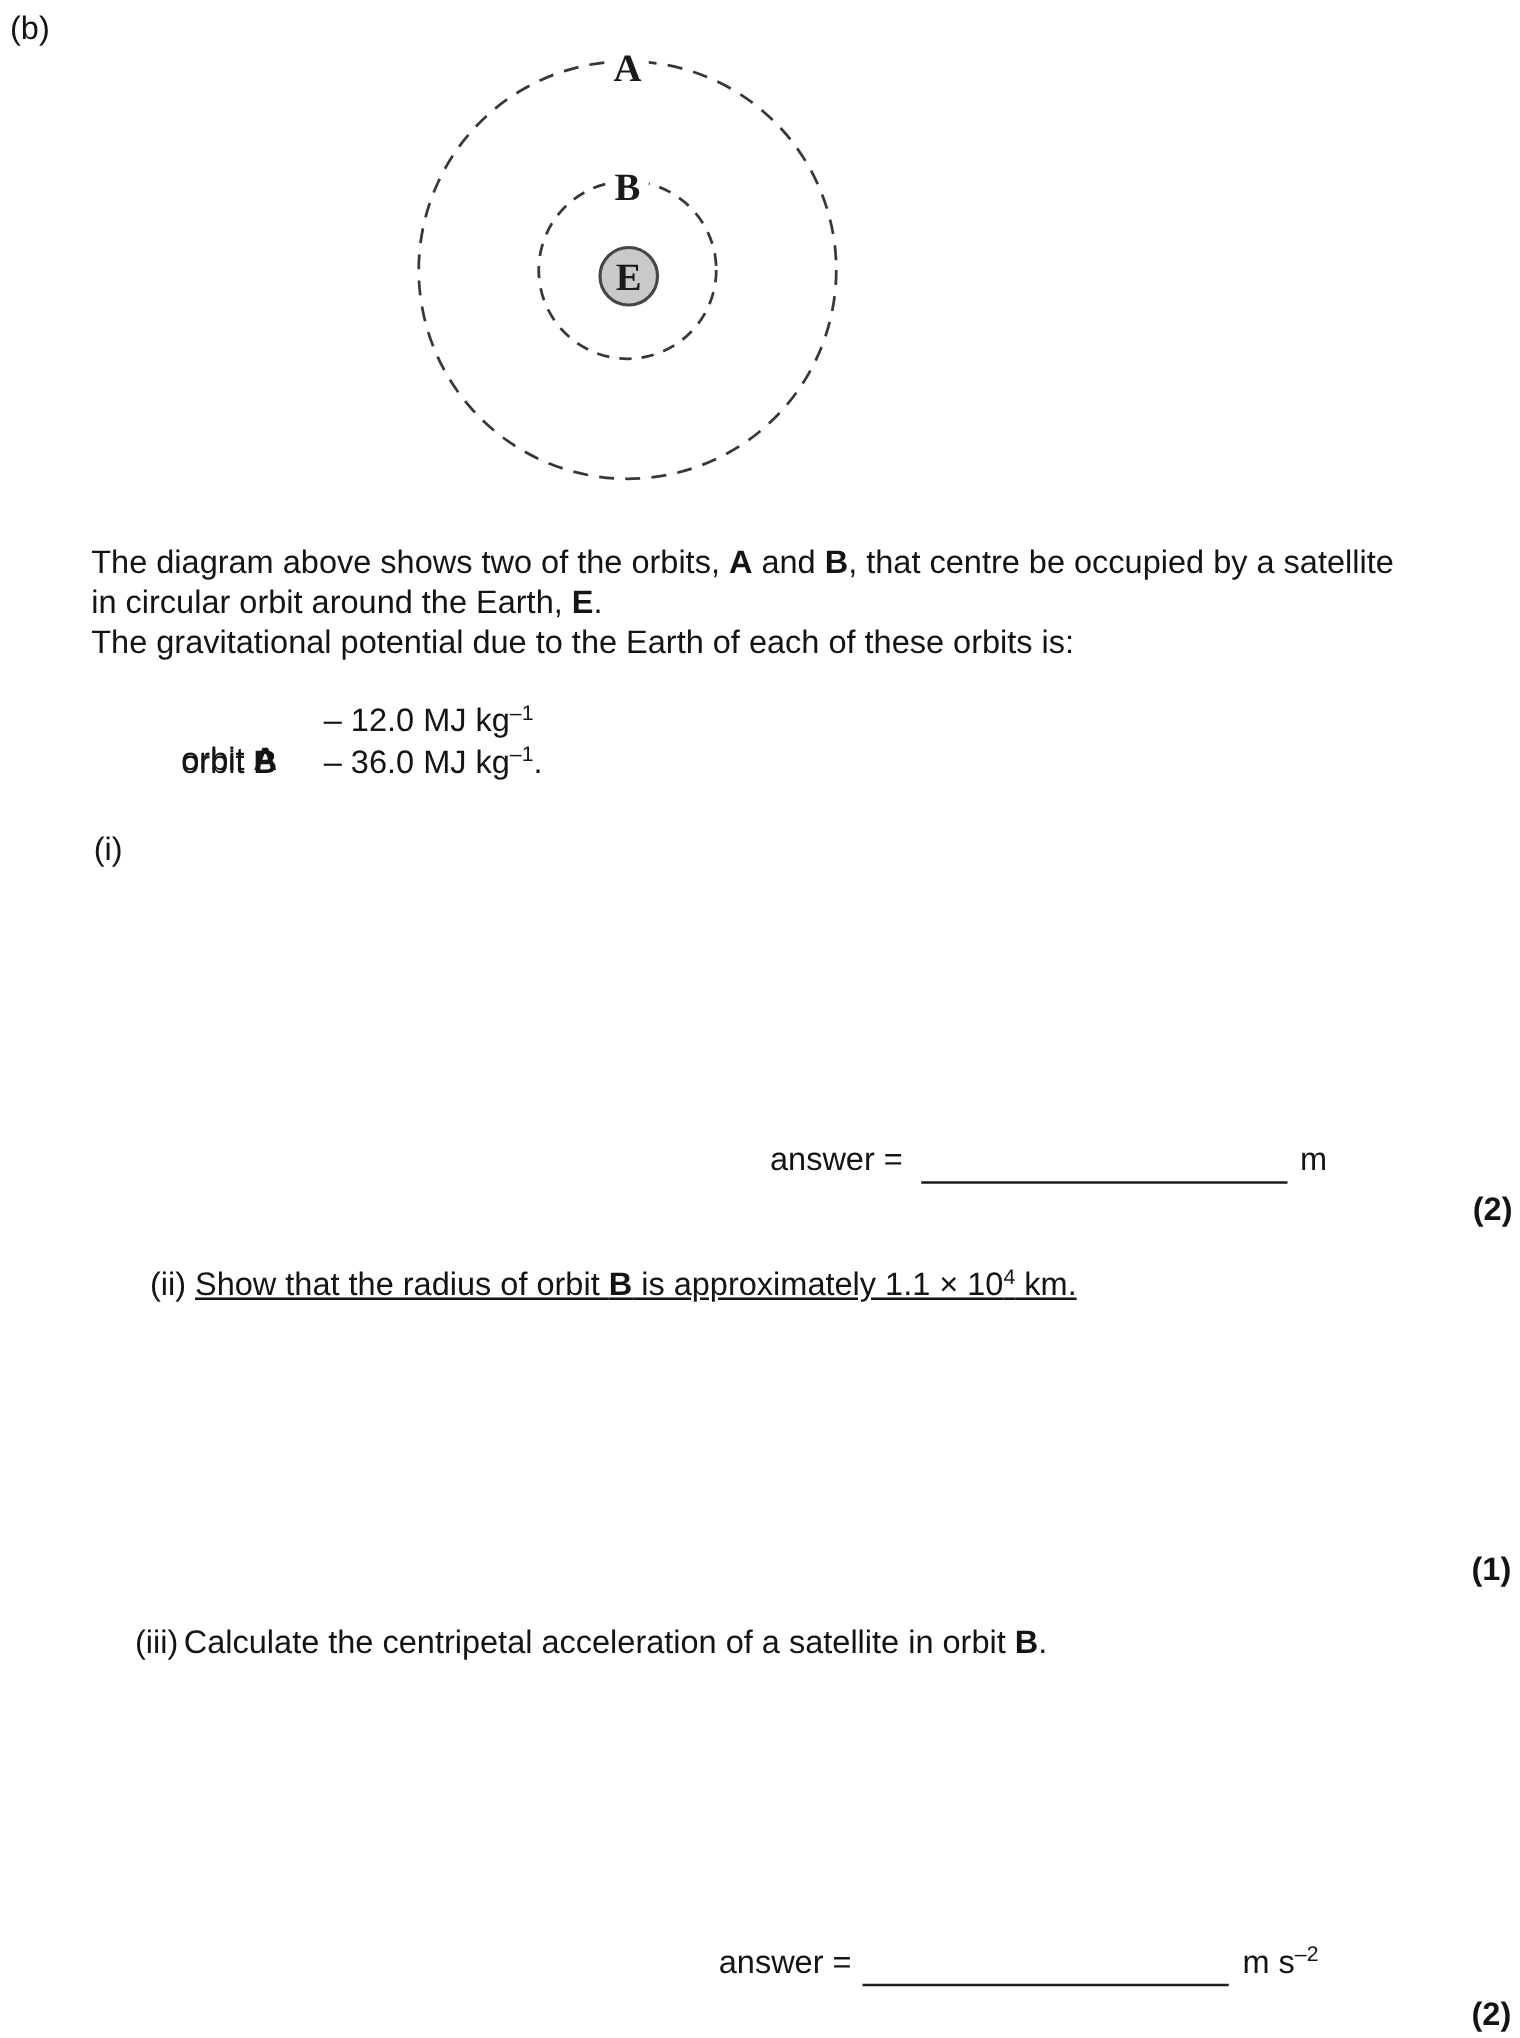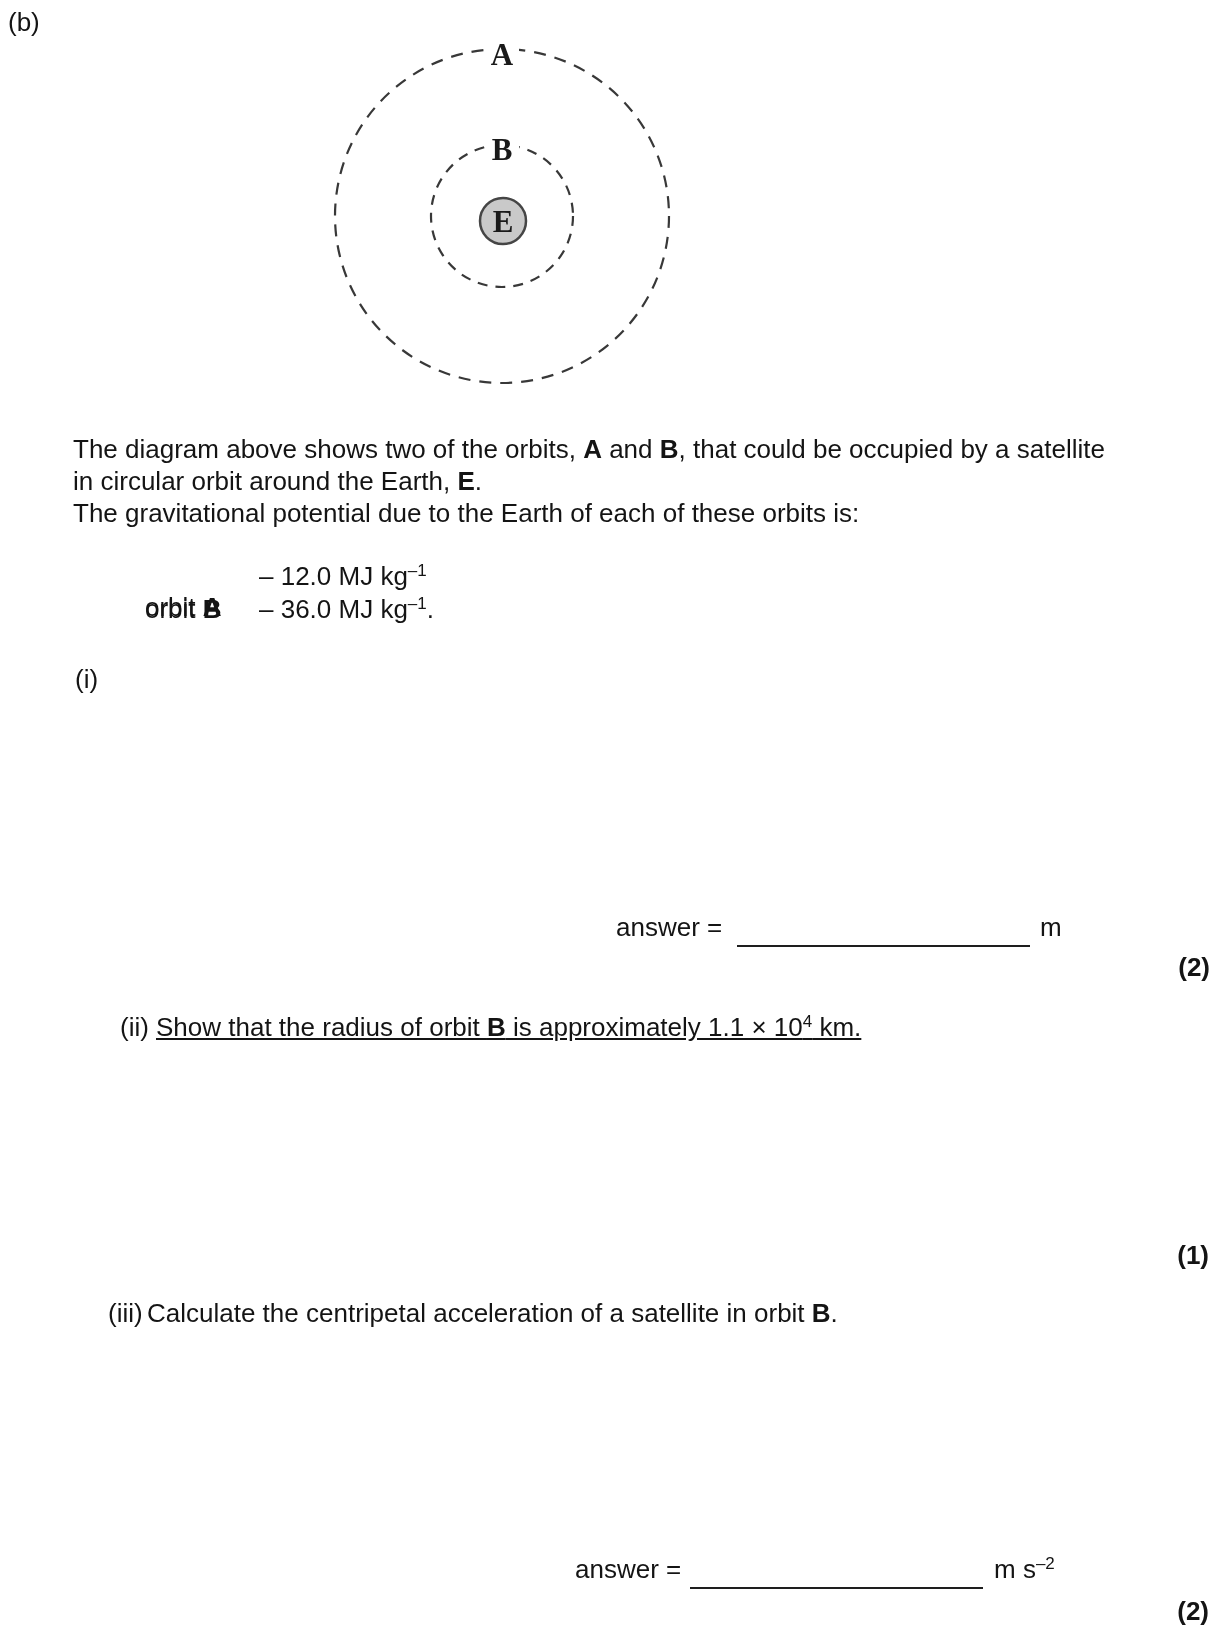--- a/index.html
+++ b/index.html
@@ -42,21 +42,21 @@
     <circle class="dashed" cx="200" cy="188" r="71" stroke-dasharray="10 8"></circle>
     <rect x="183" y="8" width="34" height="38" fill="#ffffff"></rect>
     <rect x="183" y="104" width="34" height="36" fill="#ffffff"></rect>
     <circle cx="201" cy="193" r="23" stroke="#454545" stroke-width="2.5" fill="#c9c9c9"></circle>
     <text class="orbit-label" x="200" y="37" text-anchor="middle">A</text>
     <text class="orbit-label" x="200" y="132" text-anchor="middle">B</text>
     <text class="orbit-label" x="201" y="204" text-anchor="middle">E</text>
   </svg>
 
   <div class="abs t26" style="left:73px; top:433px;">
-    <div class="intro-line"><span>The diagram above shows two of the orbits, </span><span class="b">A</span><span> and </span><span class="b">B</span><span>, that could be occupied by a satellite</span></div>
+    <div class="intro-line"><span>The diagram above shows two of the orbits, </span><span class="b">A</span><span> and </span><span class="b">B</span><span>, that centre be occupied by a satellite</span></div>
     <div class="intro-line"><span>in circular orbit around the Earth, </span><span class="b">E</span><span>.</span></div>
     <div class="intro-line"><span>The gravitational potential due to the Earth of each of these orbits is:</span></div>
   </div>
 
   <span class="abs t26" style="left:145px; top:591px;"><span>orbit </span><span class="b">A</span></span>
   <span class="abs t26" style="left:259px; top:560px;"><span>– 12.0 MJ kg</span><span class="sup">–1</span><span></span></span>
 
   <span class="abs t26" style="left:145px; top:593px;"><span>orbit </span><span class="b">B</span></span>
   <span class="abs t26" style="left:259px; top:593px;"><span>– 36.0 MJ kg</span><span class="sup">–1</span><span>.</span></span>
 

